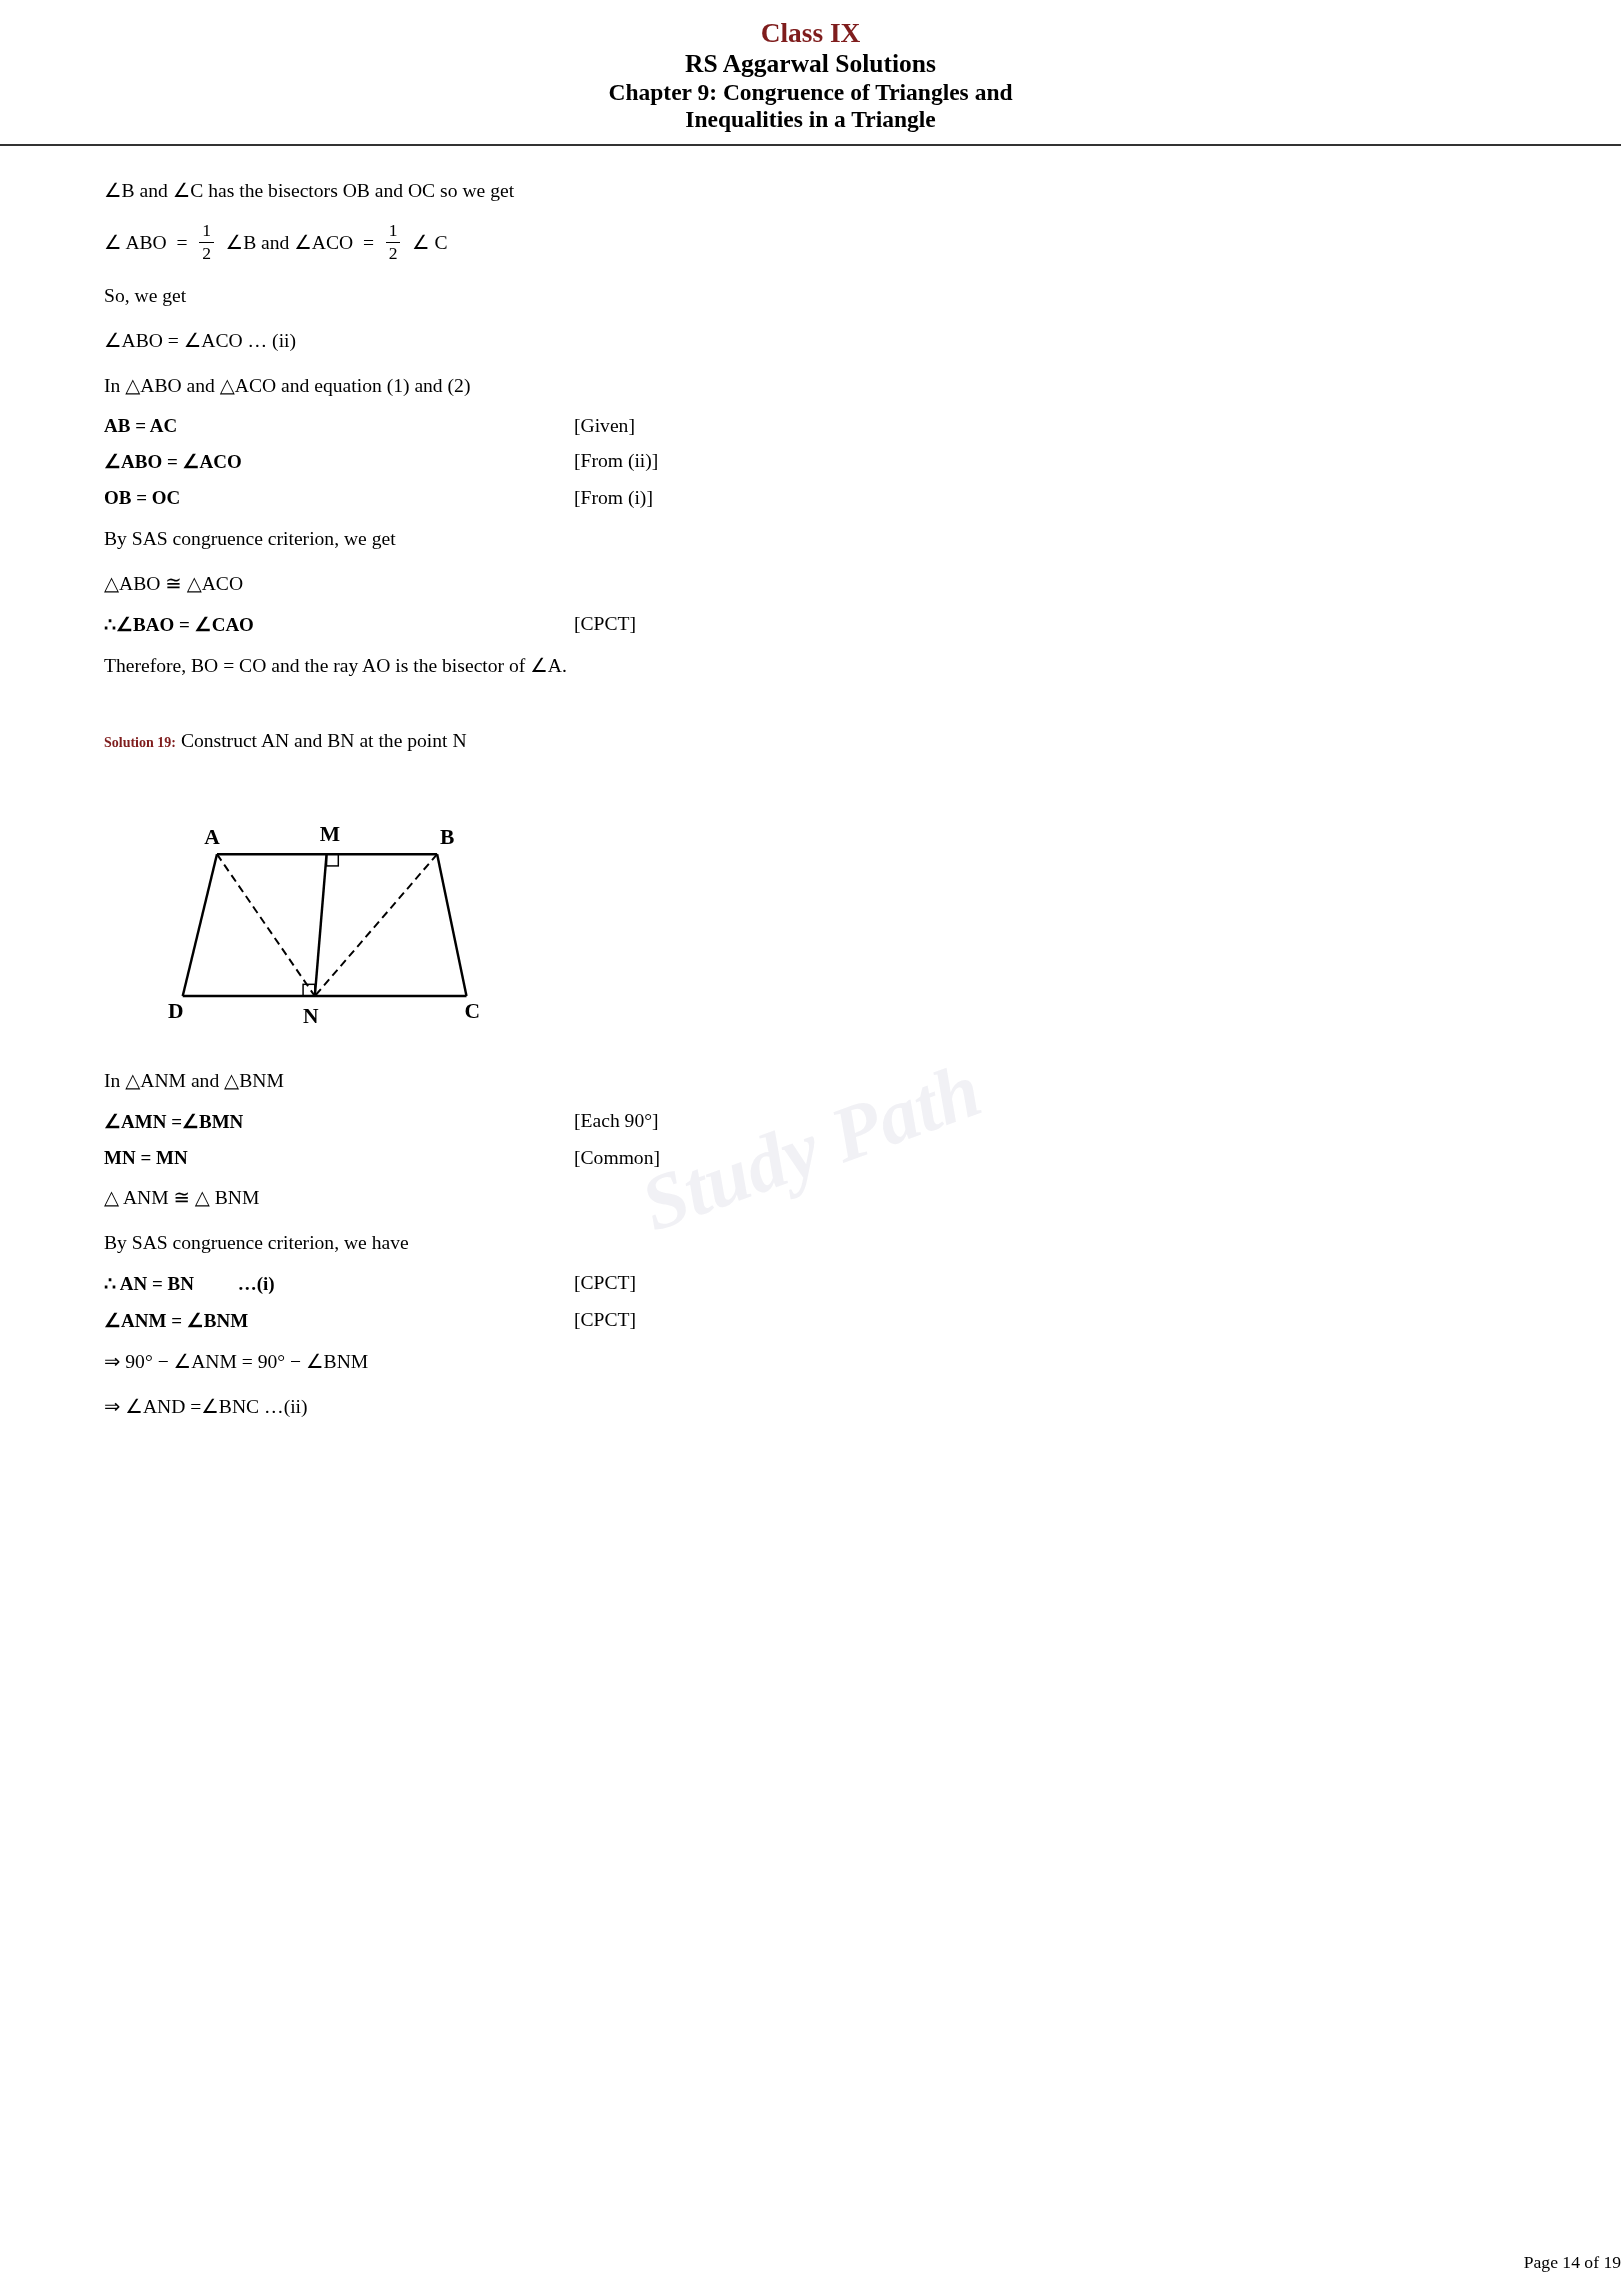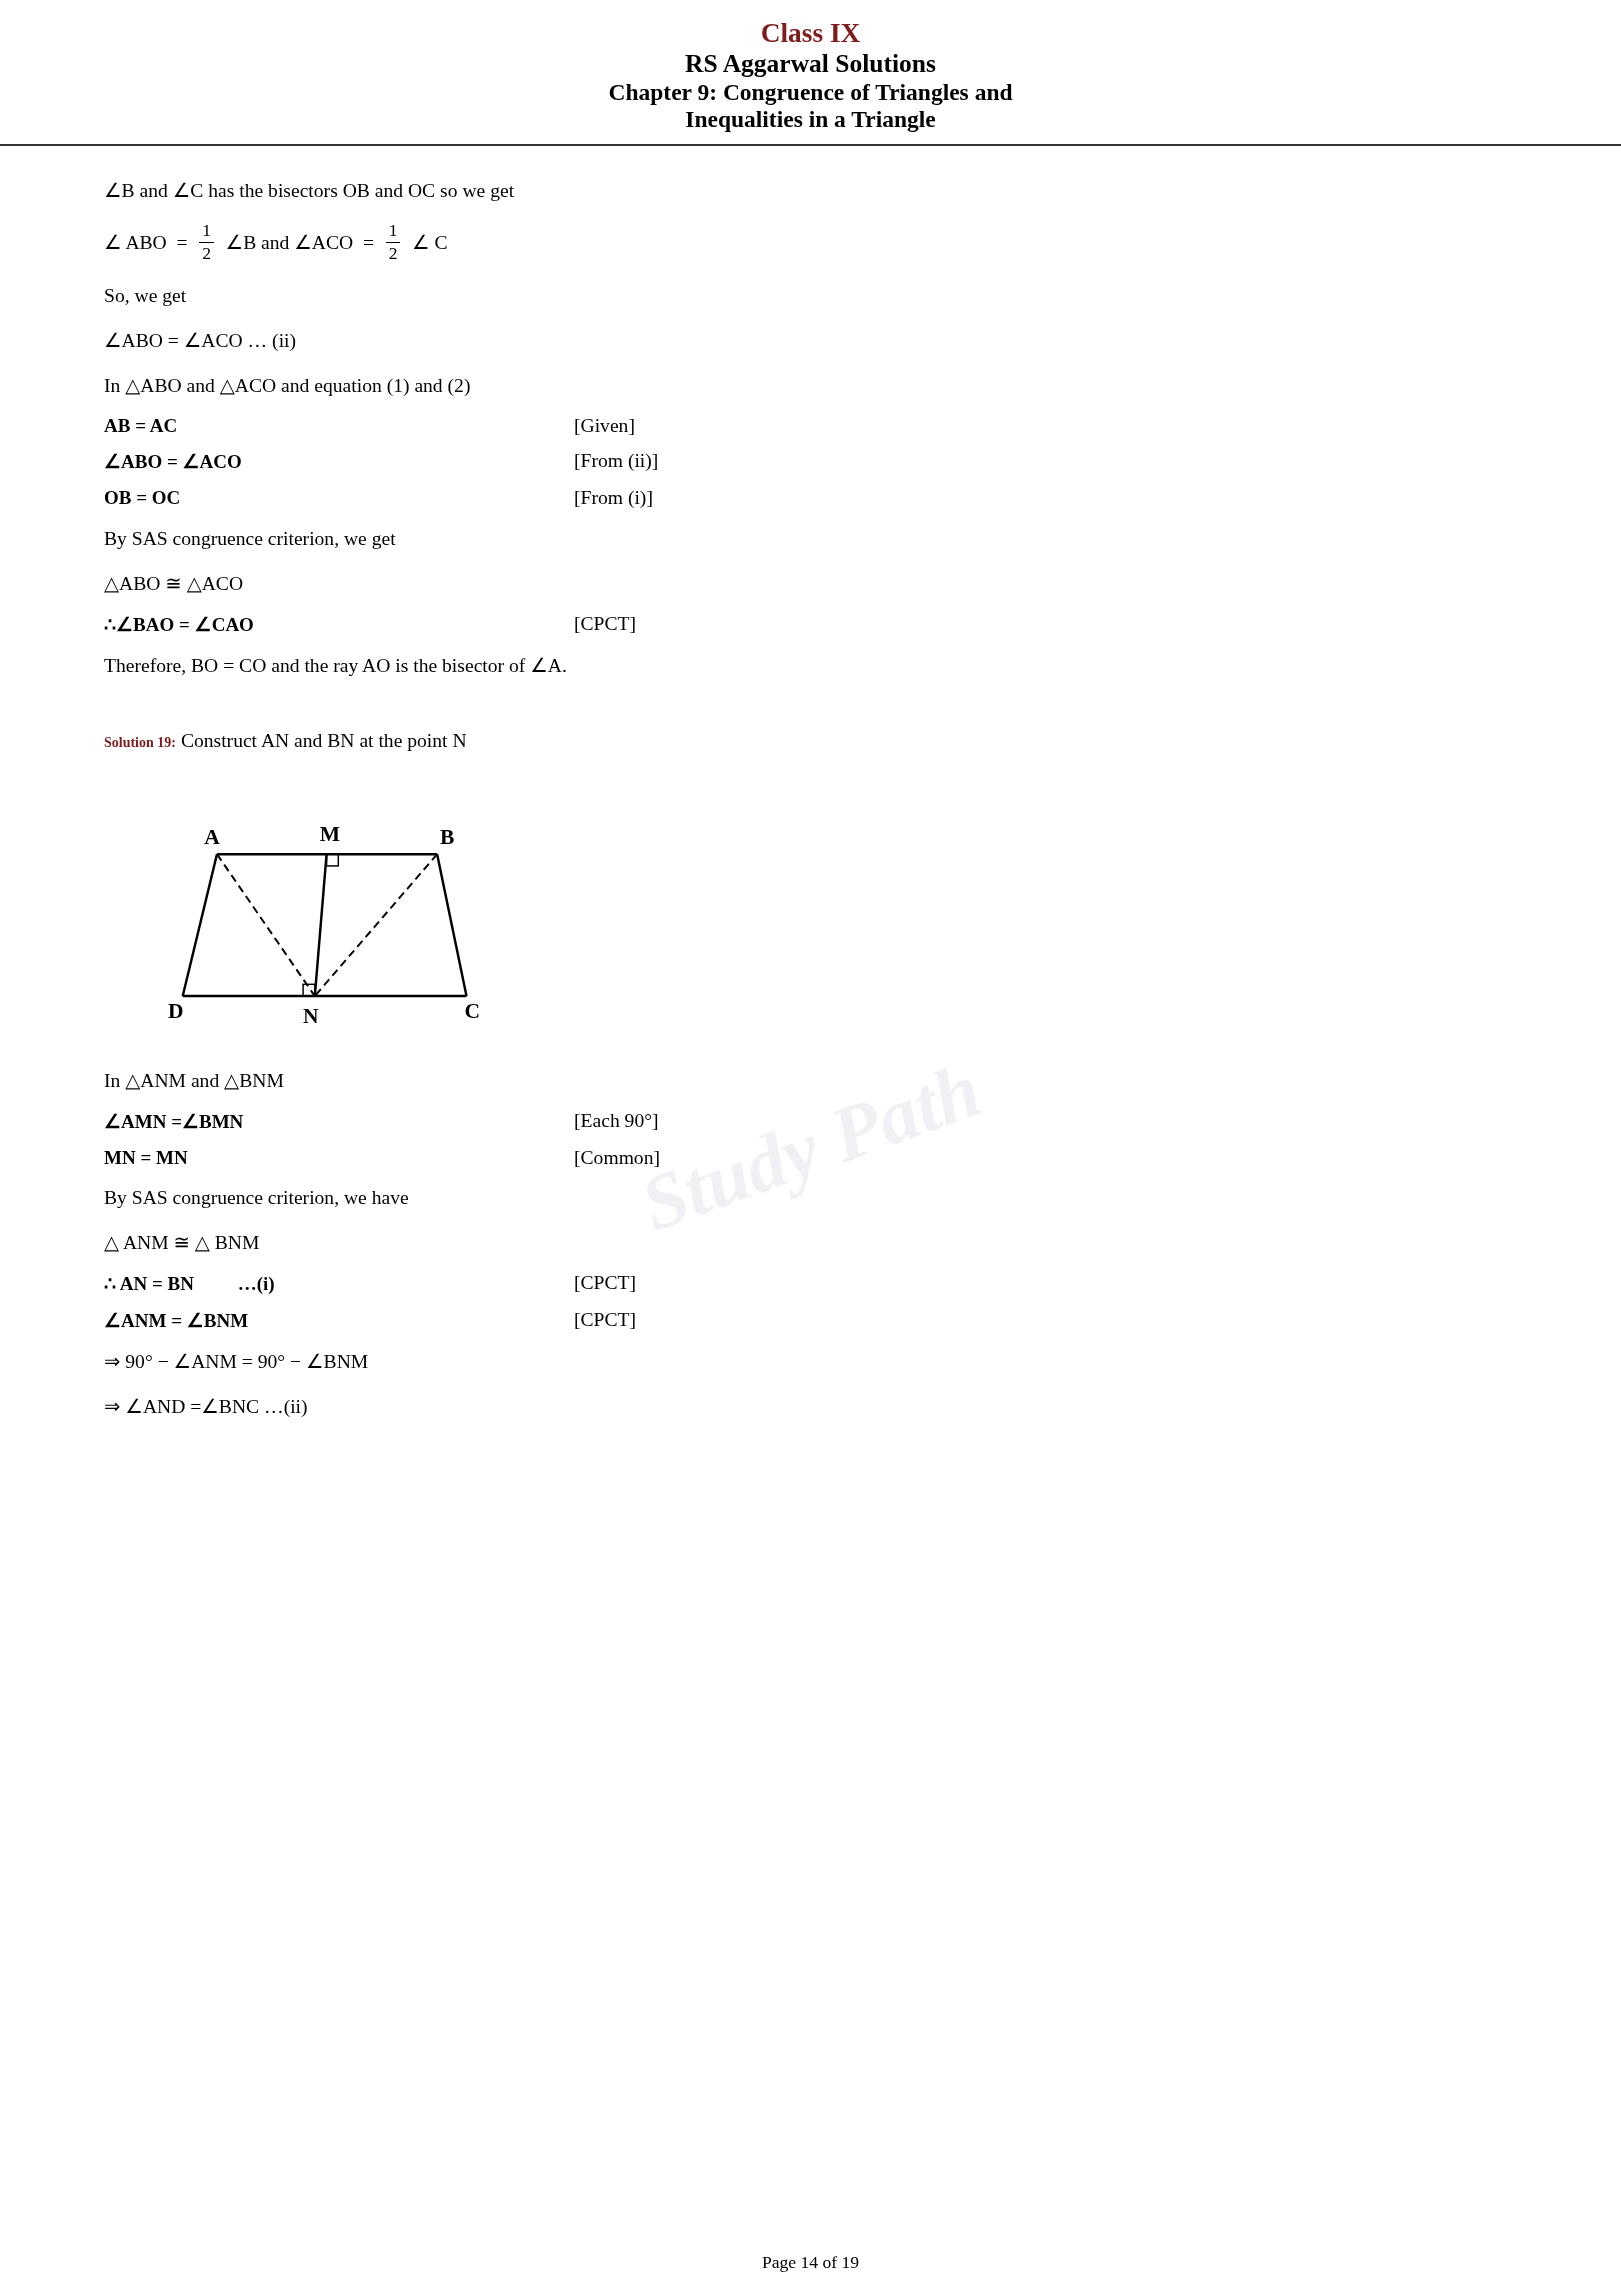--- a/index.html
+++ b/index.html
@@ -107,21 +107,21 @@
       width: 333px;
       height: 274px;
     }
     .spacer {
       height: 17.6px;
     }
     .footer {
       position: absolute;
       bottom: 19.6px;
       width: 100%;
-      text-align: center;
+      text-align: right;
       font-size: 17.6px;
       color: #000;
     }
     .watermark {
       position: absolute;
       top: 50%;
       left: 50%;
       transform: translate(-50%, -50%) rotate(-20deg);
       font-size: 78px;
       color: rgba(180, 180, 200, 0.18);
@@ -236,23 +236,23 @@
     <div class="two-col">
       <div class="two-col-left">∠AMN =∠BMN</div>
       <div class="two-col-right">[Each 90°]</div>
     </div>
 
     <div class="two-col">
       <div class="two-col-left">MN = MN</div>
       <div class="two-col-right">[Common]</div>
     </div>
 
+    <div class="line">△ ANM ≅ △ BNM</div>
+
     <div class="line">By SAS congruence criterion, we have</div>
-
-    <div class="line">△ ANM ≅ △ BNM</div>
 
     <div class="two-col">
       <div class="two-col-left">
         <span>∴ AN = BN</span>
         <span style="margin-left:39px;">…(i)</span>
       </div>
       <div class="two-col-right">[CPCT]</div>
     </div>
 
     <div class="two-col">

